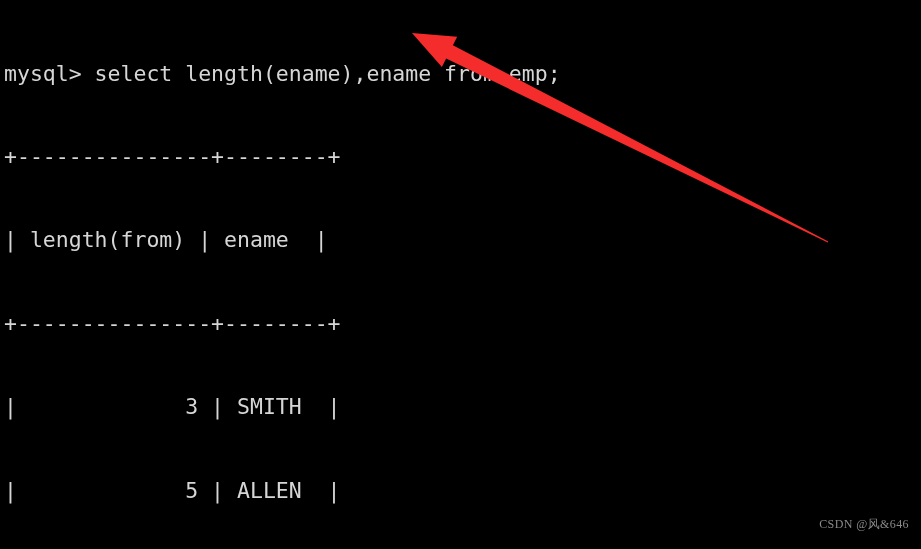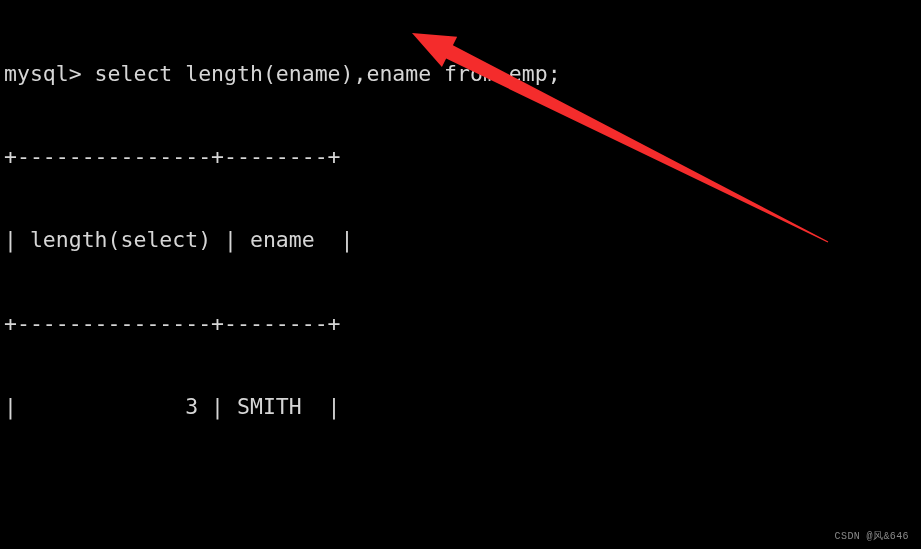--- a/index.html
+++ b/index.html
@@ -52,40 +52,41 @@
     width: 921px;
     height: 549px;
     pointer-events: none;
     z-index: 3;
   }
 
   
   #watermark {
     position: absolute;
     right: 12px;
-    bottom: 6px;
+    bottom: 16px;
     color: #8a8a8a;
-    font-family: Liberation Mono, monospace;
-    font-size: 10px;
+    font-family: Liberation Serif, serif;
+    font-size: 12px;
     letter-spacing: 0.4px;
     white-space: pre;
     z-index: 4;
   }
 </style>
 </head>
 <body style="background: rgb(0, 0, 0);">
 
 <div id="terminal" style="background: rgb(0, 0, 0);">
 
   <div class="term-text" style="color: rgb(214, 214, 214);">
     <span class="term-line">mysql&gt; select length(ename),ename from emp;</span>
     <span class="term-line">+---------------+--------+</span>
-    <span class="term-line">| length(select) | ename  |</span>
+    <span class="term-line">| length(from) | ename  |</span>
     <span class="term-line">+---------------+--------+</span>
     <span class="term-line">|             3 | SMITH  |</span>
+    <span class="term-line">|             5 | ALLEN  |</span>
     
     
     
     
     
     
     
     
     
     

